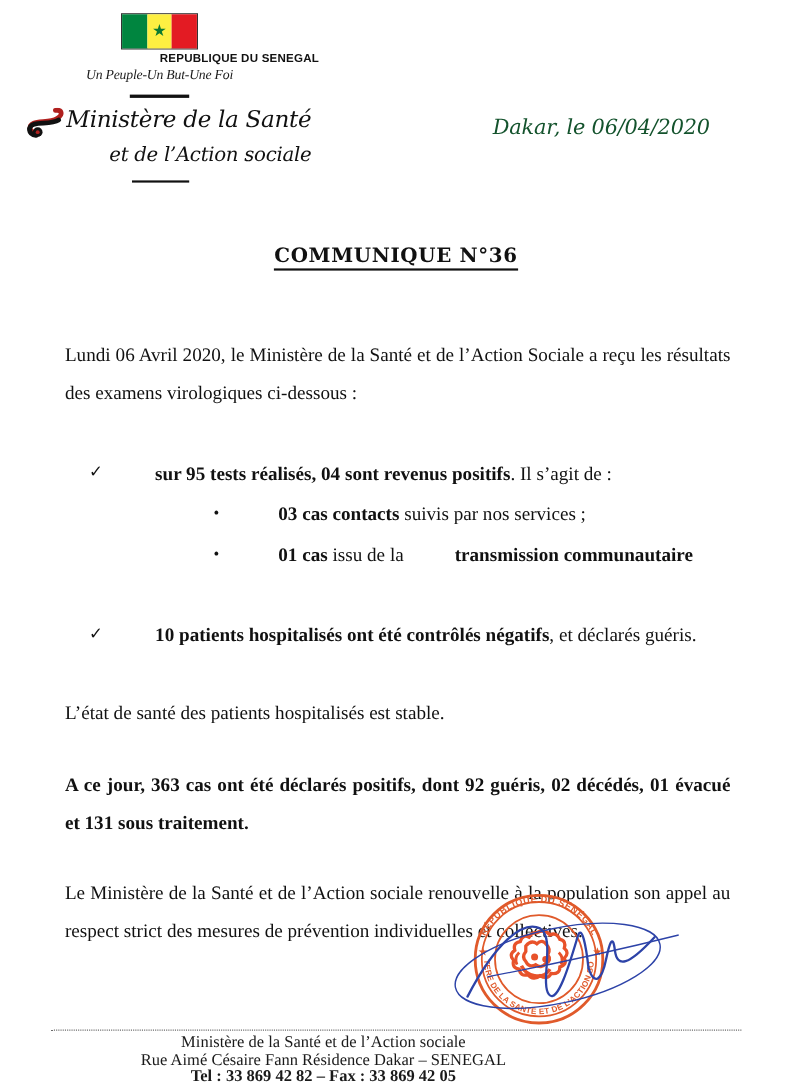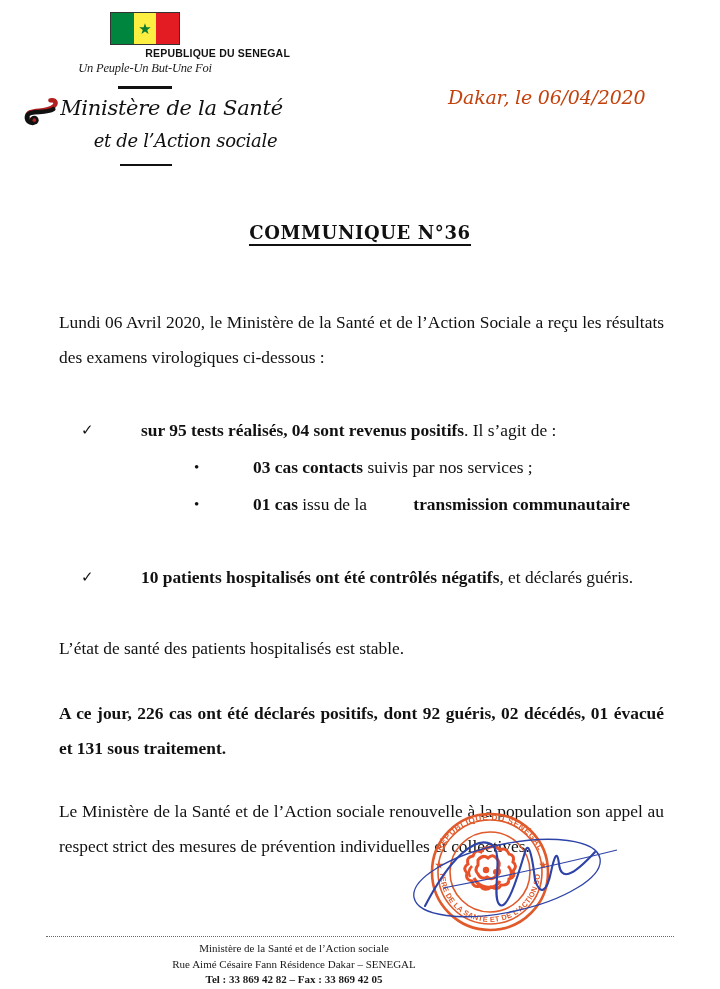--- a/index.html
+++ b/index.html
@@ -74,21 +74,21 @@
     width: 265px;
   }
   .ministry-logo {
     position: absolute;
     left: 6px;
     top: 2px;
     width: 44px;
     height: 34px;
   }
   .ministry-lines {
-    text-align: center;
+    text-align: right;
     padding-left: 42px;
   }
   .ministry-l1 {
     font-family: "DejaVu Serif", "Liberation Serif", serif;
     font-style: italic;
     font-size: 21px;
     line-height: 1.15;
     color: #111;
     letter-spacing: -0.3px;
   }
@@ -105,25 +105,25 @@
   .rule-short2 {
     width: 52px;
     height: 2.5px;
     background: #111;
     margin: 12px 0 0 102px;
   }
 
   .date-line {
     position: absolute;
     left: 448px;
-    top: 86px;
+    top: 105px;
     font-family: "DejaVu Serif", "Liberation Serif", serif;
     font-style: italic;
     font-size: 19px;
-    color: #c2410c;
+    color: #14532d;
     letter-spacing: -0.2px;
     white-space: nowrap;
   }
 
   
   .doc-title {
     position: absolute;
     left: 0;
     top: 222px;
     width: 720px;
@@ -211,21 +211,21 @@
     width: 628px;
     border-top: 1px dotted #6a6a6a;
   }
   .footer {
     position: absolute;
     left: 0;
     top: 941px;
     width: 588px;
     text-align: center;
     font-family: "Liberation Serif", "DejaVu Serif", serif;
-    font-size: 11px;
+    font-size: 15px;
     line-height: 15.5px;
     color: #1a1a1a;
   }
   .footer .f3 { font-weight: bold; }
 </style>
 </head>
 <body>
 
 <div class="header-block">
 
@@ -291,21 +291,21 @@
     <span class="check-mark">✓</span>
     <span class="bold">10 patients hospitalisés ont été contrôlés négatifs</span><span>, et déclarés guéris.</span>
   </div>
 
   <div class="spacer-36"></div>
 
   <p class="para">L’état de santé des patients hospitalisés est stable.</p>
 
   <div class="spacer-30"></div>
 
-  <p class="para para-bold">A ce jour, 226 cas ont été déclarés positifs, dont 92 guéris, 02 décédés, 01 évacué et 131 sous traitement.</p>
+  <p class="para para-bold">A ce jour, 363 cas ont été déclarés positifs, dont 92 guéris, 02 décédés, 01 évacué et 131 sous traitement.</p>
 
   <div class="spacer-28"></div>
 
   <p class="para">Le Ministère de la Santé et de l’Action sociale renouvelle à la population son appel au respect strict des mesures de prévention individuelles et collectives.</p>
 </div>
 
 <svg class="stamp" viewBox="0 0 140 130">
   <defs>
     <path id="arcTop" d="M 16 68 A 54 54 0 0 1 124 68"></path>
     <path id="arcBot" d="M 20 66 A 50 50 0 0 0 120 66"></path>

